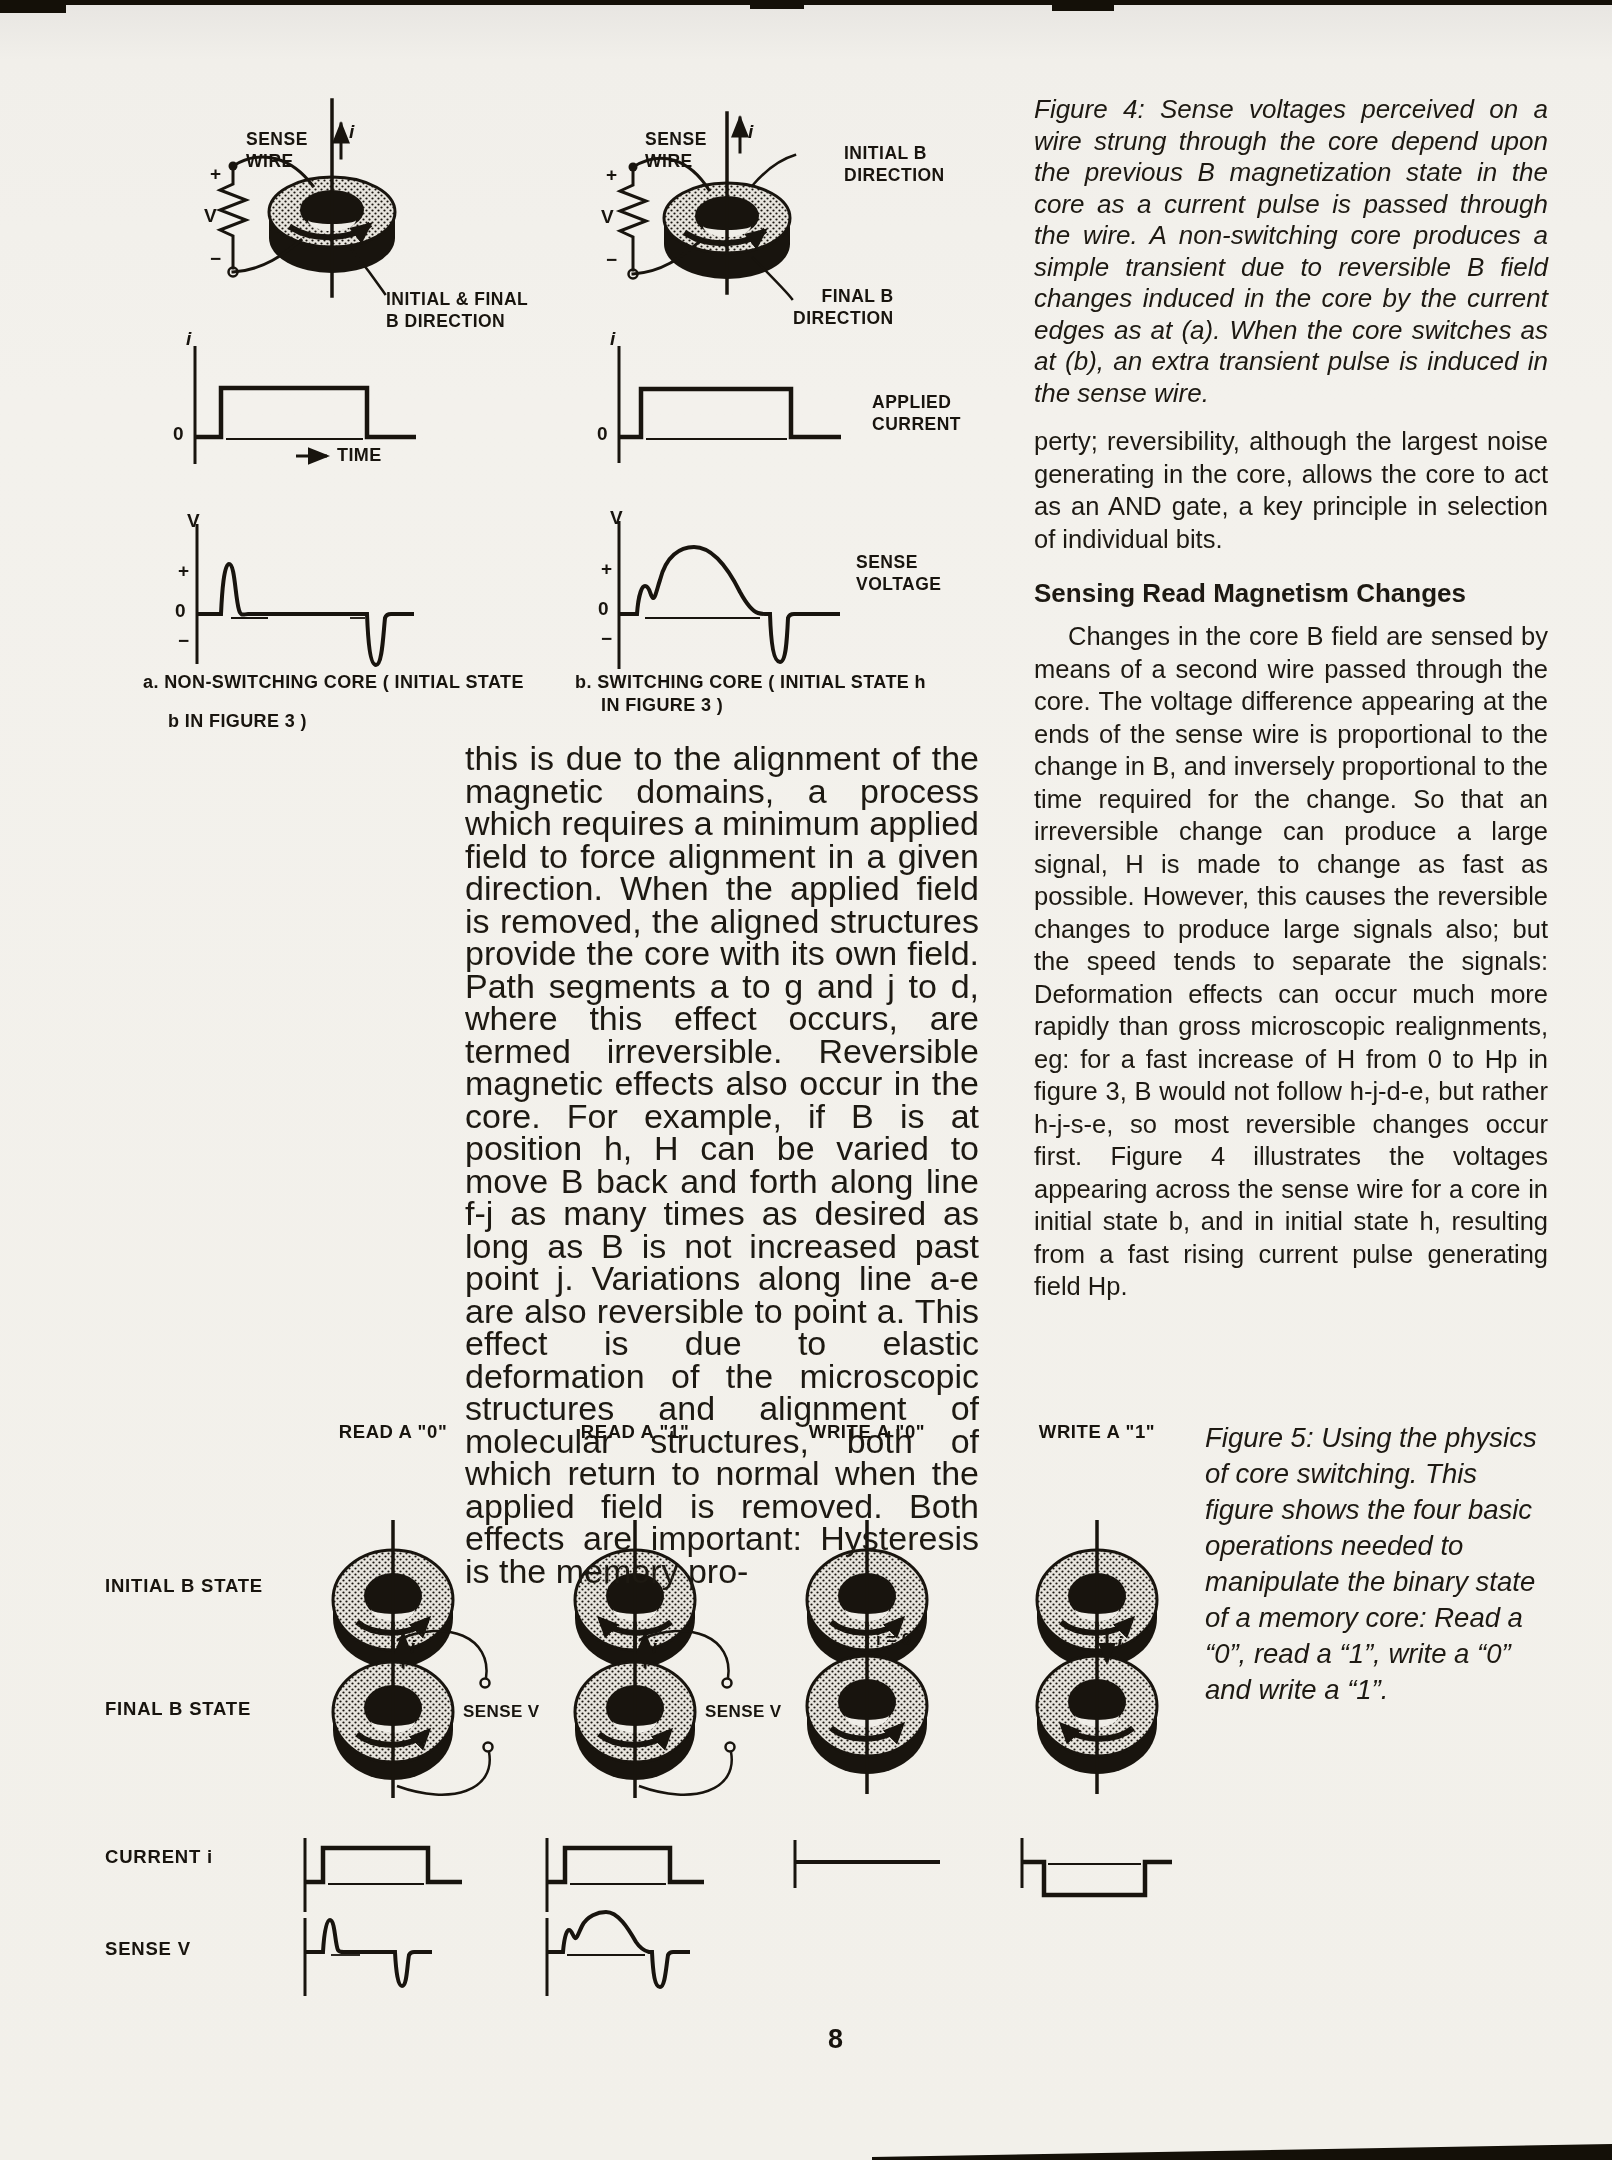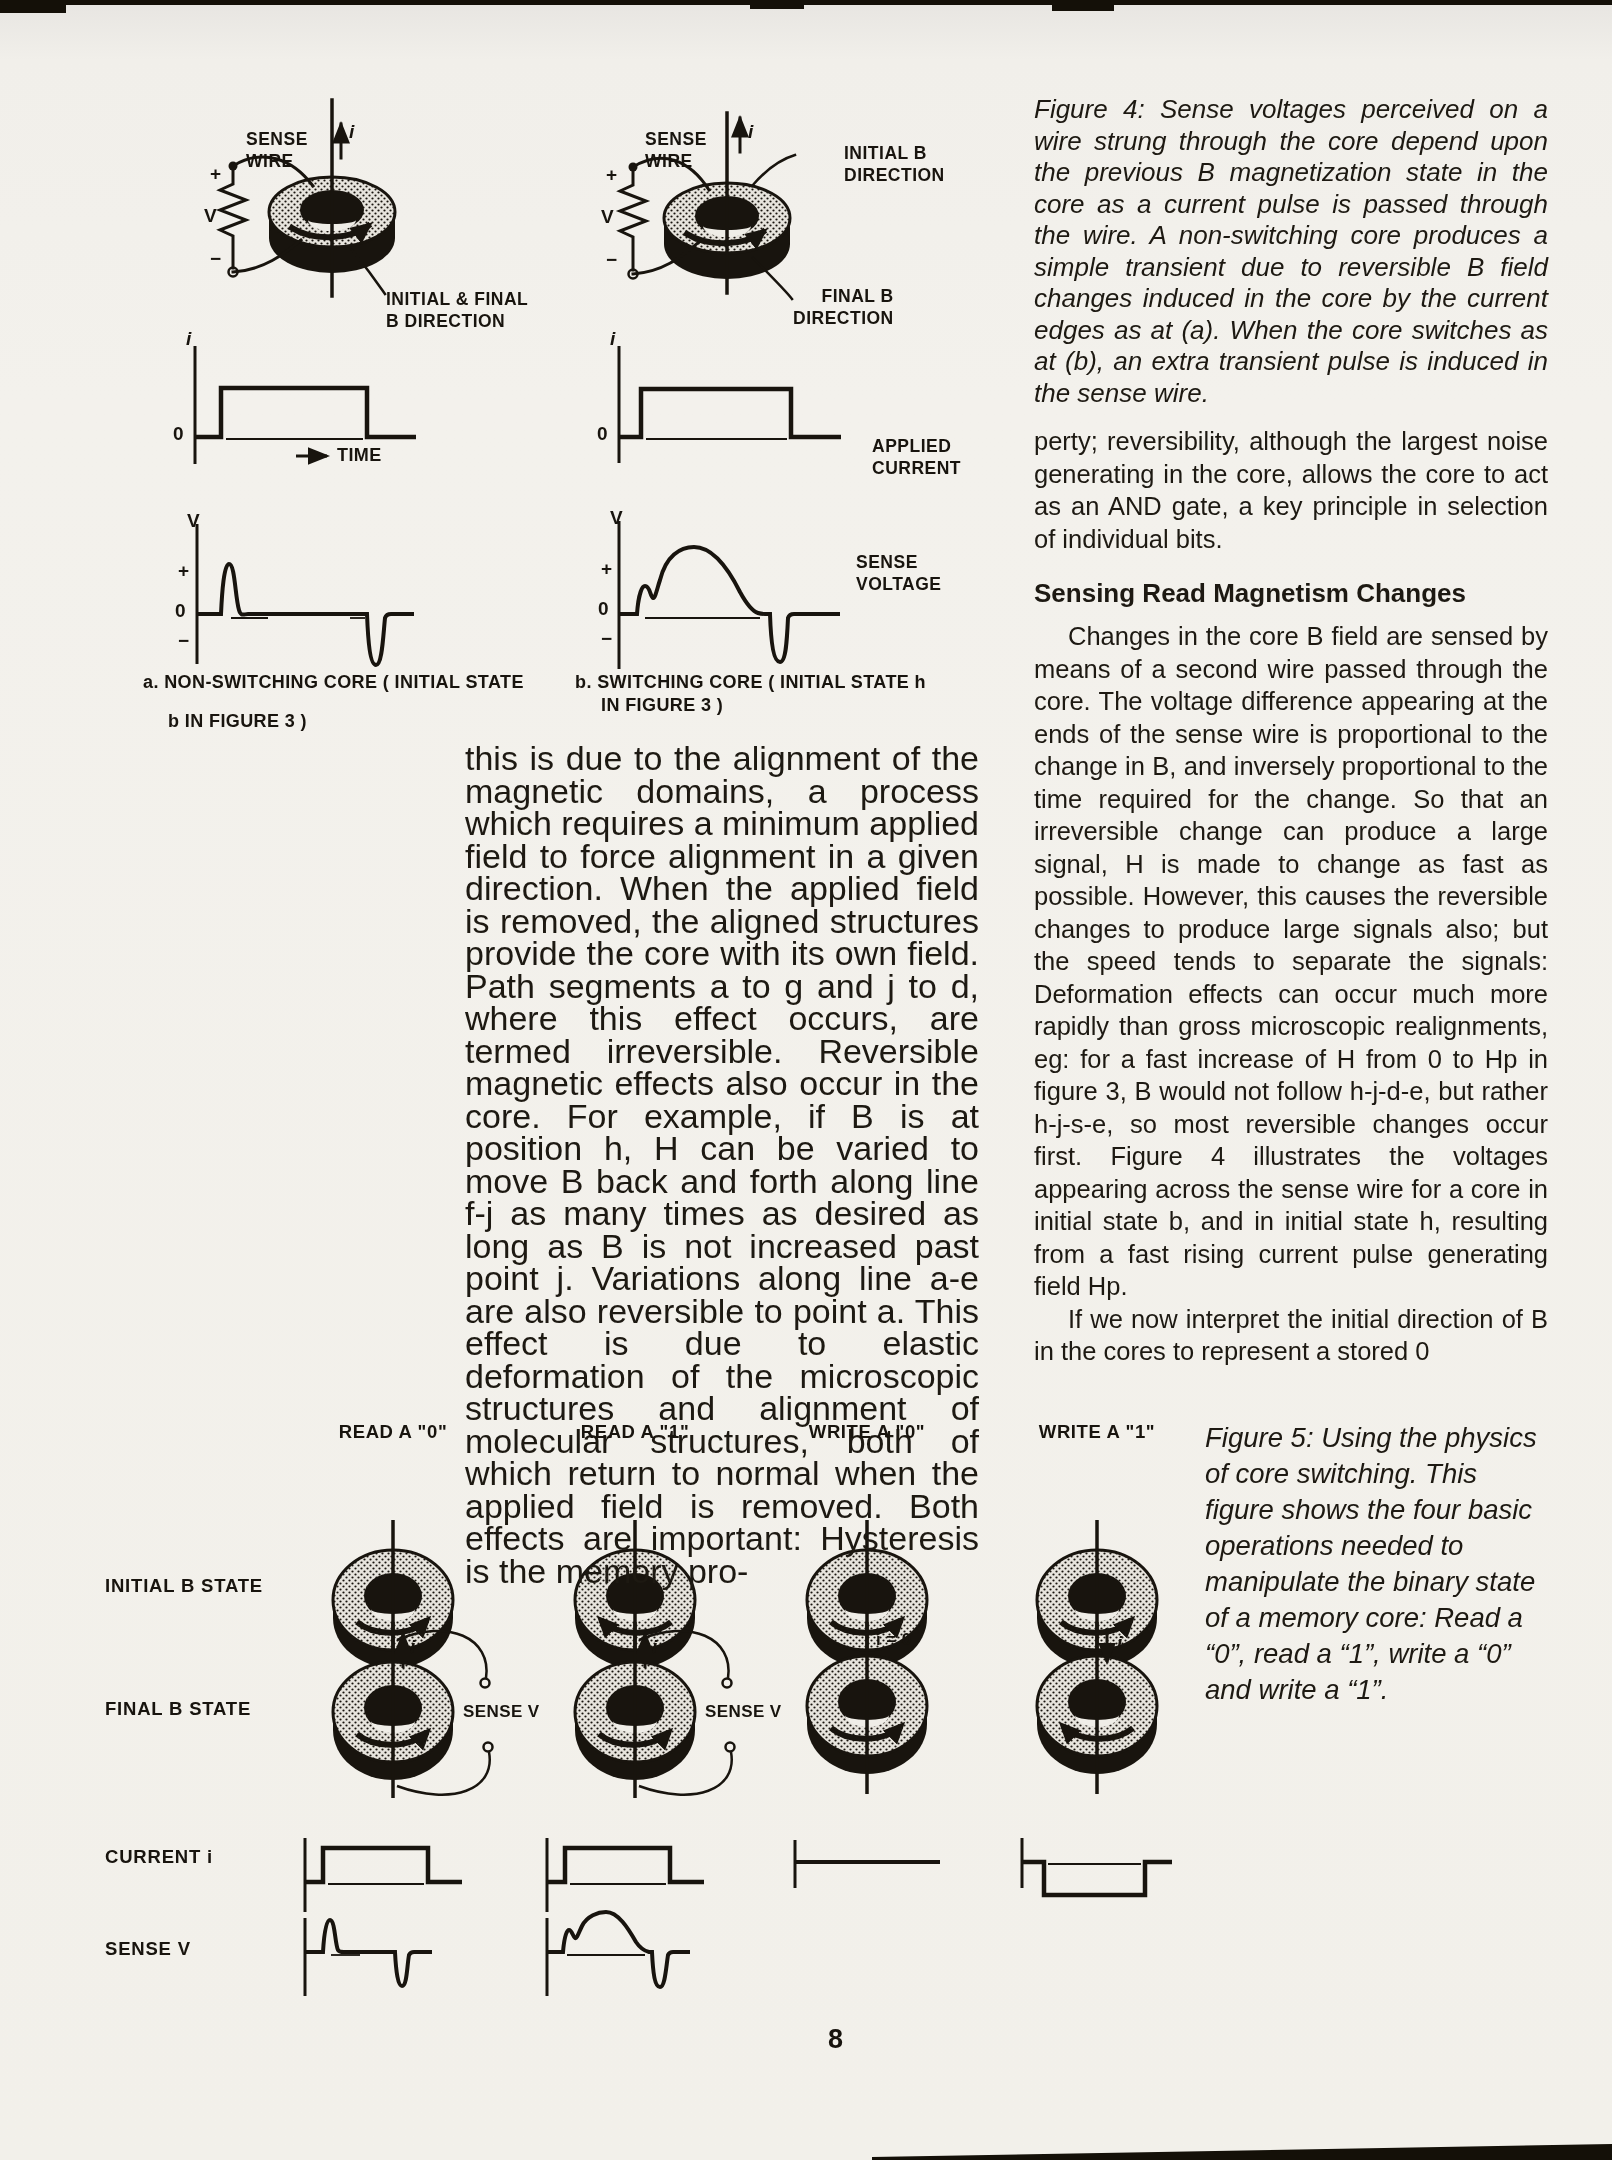--- a/index.html
+++ b/index.html
@@ -239,37 +239,36 @@
   <div class="axis" style="left:748px; top:121px; font-style:italic;">i</div>
   <div class="axis" style="left:606px; top:164px;">+</div>
   <div class="axis" style="left:601px; top:206px;">V</div>
   <div class="axis" style="left:606px; top:249px;">−</div>
   <div class="lbl" style="left:844px; top:142px;">INITIAL B
 DIRECTION</div>
   <div class="lbl" style="left:793px; top:285px;text-align:right;">FINAL B
 DIRECTION</div>
   <div class="axis" style="left:610px; top:328px; font-style:italic;">i</div>
   <div class="axis" style="left:597px; top:423px;">0</div>
-  <div class="lbl" style="left:872px; top:391px;margin-top:44px;">APPLIED
+  <div class="lbl" style="left:872px; top:391px;">APPLIED
 CURRENT</div>
   <div class="axis" style="left:610px; top:507px;">V</div>
   <div class="axis" style="left:601px; top:558px;">+</div>
   <div class="axis" style="left:598px; top:598px;">0</div>
   <div class="axis" style="left:601px; top:628px;">−</div>
   <div class="lbl" style="left:856px; top:551px;">SENSE
 VOLTAGE</div>
   <div class="cap" style="left:575px; top:672px;">b. SWITCHING CORE ( INITIAL STATE h</div>
   <div class="cap" style="left:601px; top:695px;">IN FIGURE 3 )</div>
 
   <div class="rightcol">
     <div class="caption4">Figure 4: Sense voltages perceived on a wire strung through the core depend upon the previous B magnetization state in the core as a current pulse is passed through the wire. A non-switching core produces a simple transient due to reversible B field changes induced in the core by the current edges as at (a). When the core switches as at (b), an extra transient pulse is induced in the sense wire.</div>
     <div class="p1">perty; reversibility, although the largest noise generating in the core, allows the core to act as an AND gate, a key principle in selection of individual bits.</div>
     <div class="headng">Sensing Read Magnetism Changes</div>
     <div class="p2 ind">Changes in the core B field are sensed by means of a second wire passed through the core. The voltage difference appearing at the ends of the sense wire is proportional to the change in B, and inversely proportional to the time required for the change. So that an irreversible change can produce a large signal, H is made to change as fast as possible. However, this causes the reversible changes to produce large signals also; but the speed tends to separate the signals: Deformation effects can occur much more rapidly than gross microscopic realignments, eg: for a fast increase of H from 0 to Hp in figure 3, B would not follow h-j-d-e, but rather h-j-s-e, so most reversible changes occur first. Figure 4 illustrates the voltages appearing across the sense wire for a core in initial state b, and in initial state h, resulting from a fast rising current pulse generating field Hp.</div>
-    <div class="p3 ind">If we now interpret the initial direction of B in the cores to represent a stored 0</div>
   </div>
 
   <div class="bodytext" style="left:465px; top:742px;">this is due to the alignment of the magnetic domains, a process which requires a minimum applied field to force alignment in a given direction. When the applied field is removed, the aligned structures provide the core with its own field. Path segments a to g and j to d, where this effect occurs, are termed irreversible. Reversible magnetic effects also occur in the core. For example, if B is at position h, H can be varied to move B back and forth along line f-j as many times as desired as long as B is not increased past point j. Variations along line a-e are also reversible to point a. This effect is due to elastic deformation of the microscopic structures and alignment of molecular structures, both of which return to normal when the applied field is removed. Both effects are important: Hysteresis is the memory pro-</div>
 
   <div class="fig5head" style="left:393px; top:1421px;">READ A "0"</div>
   <div class="fig5head" style="left:635px; top:1421px;">READ A "1"</div>
   <div class="fig5head" style="left:867px; top:1421px;">WRITE A "0"</div>
   <div class="fig5head" style="left:1097px; top:1421px;">WRITE A "1"</div>
 
   <div class="rowlbl" style="left:105px; top:1575px;">INITIAL B STATE</div>

